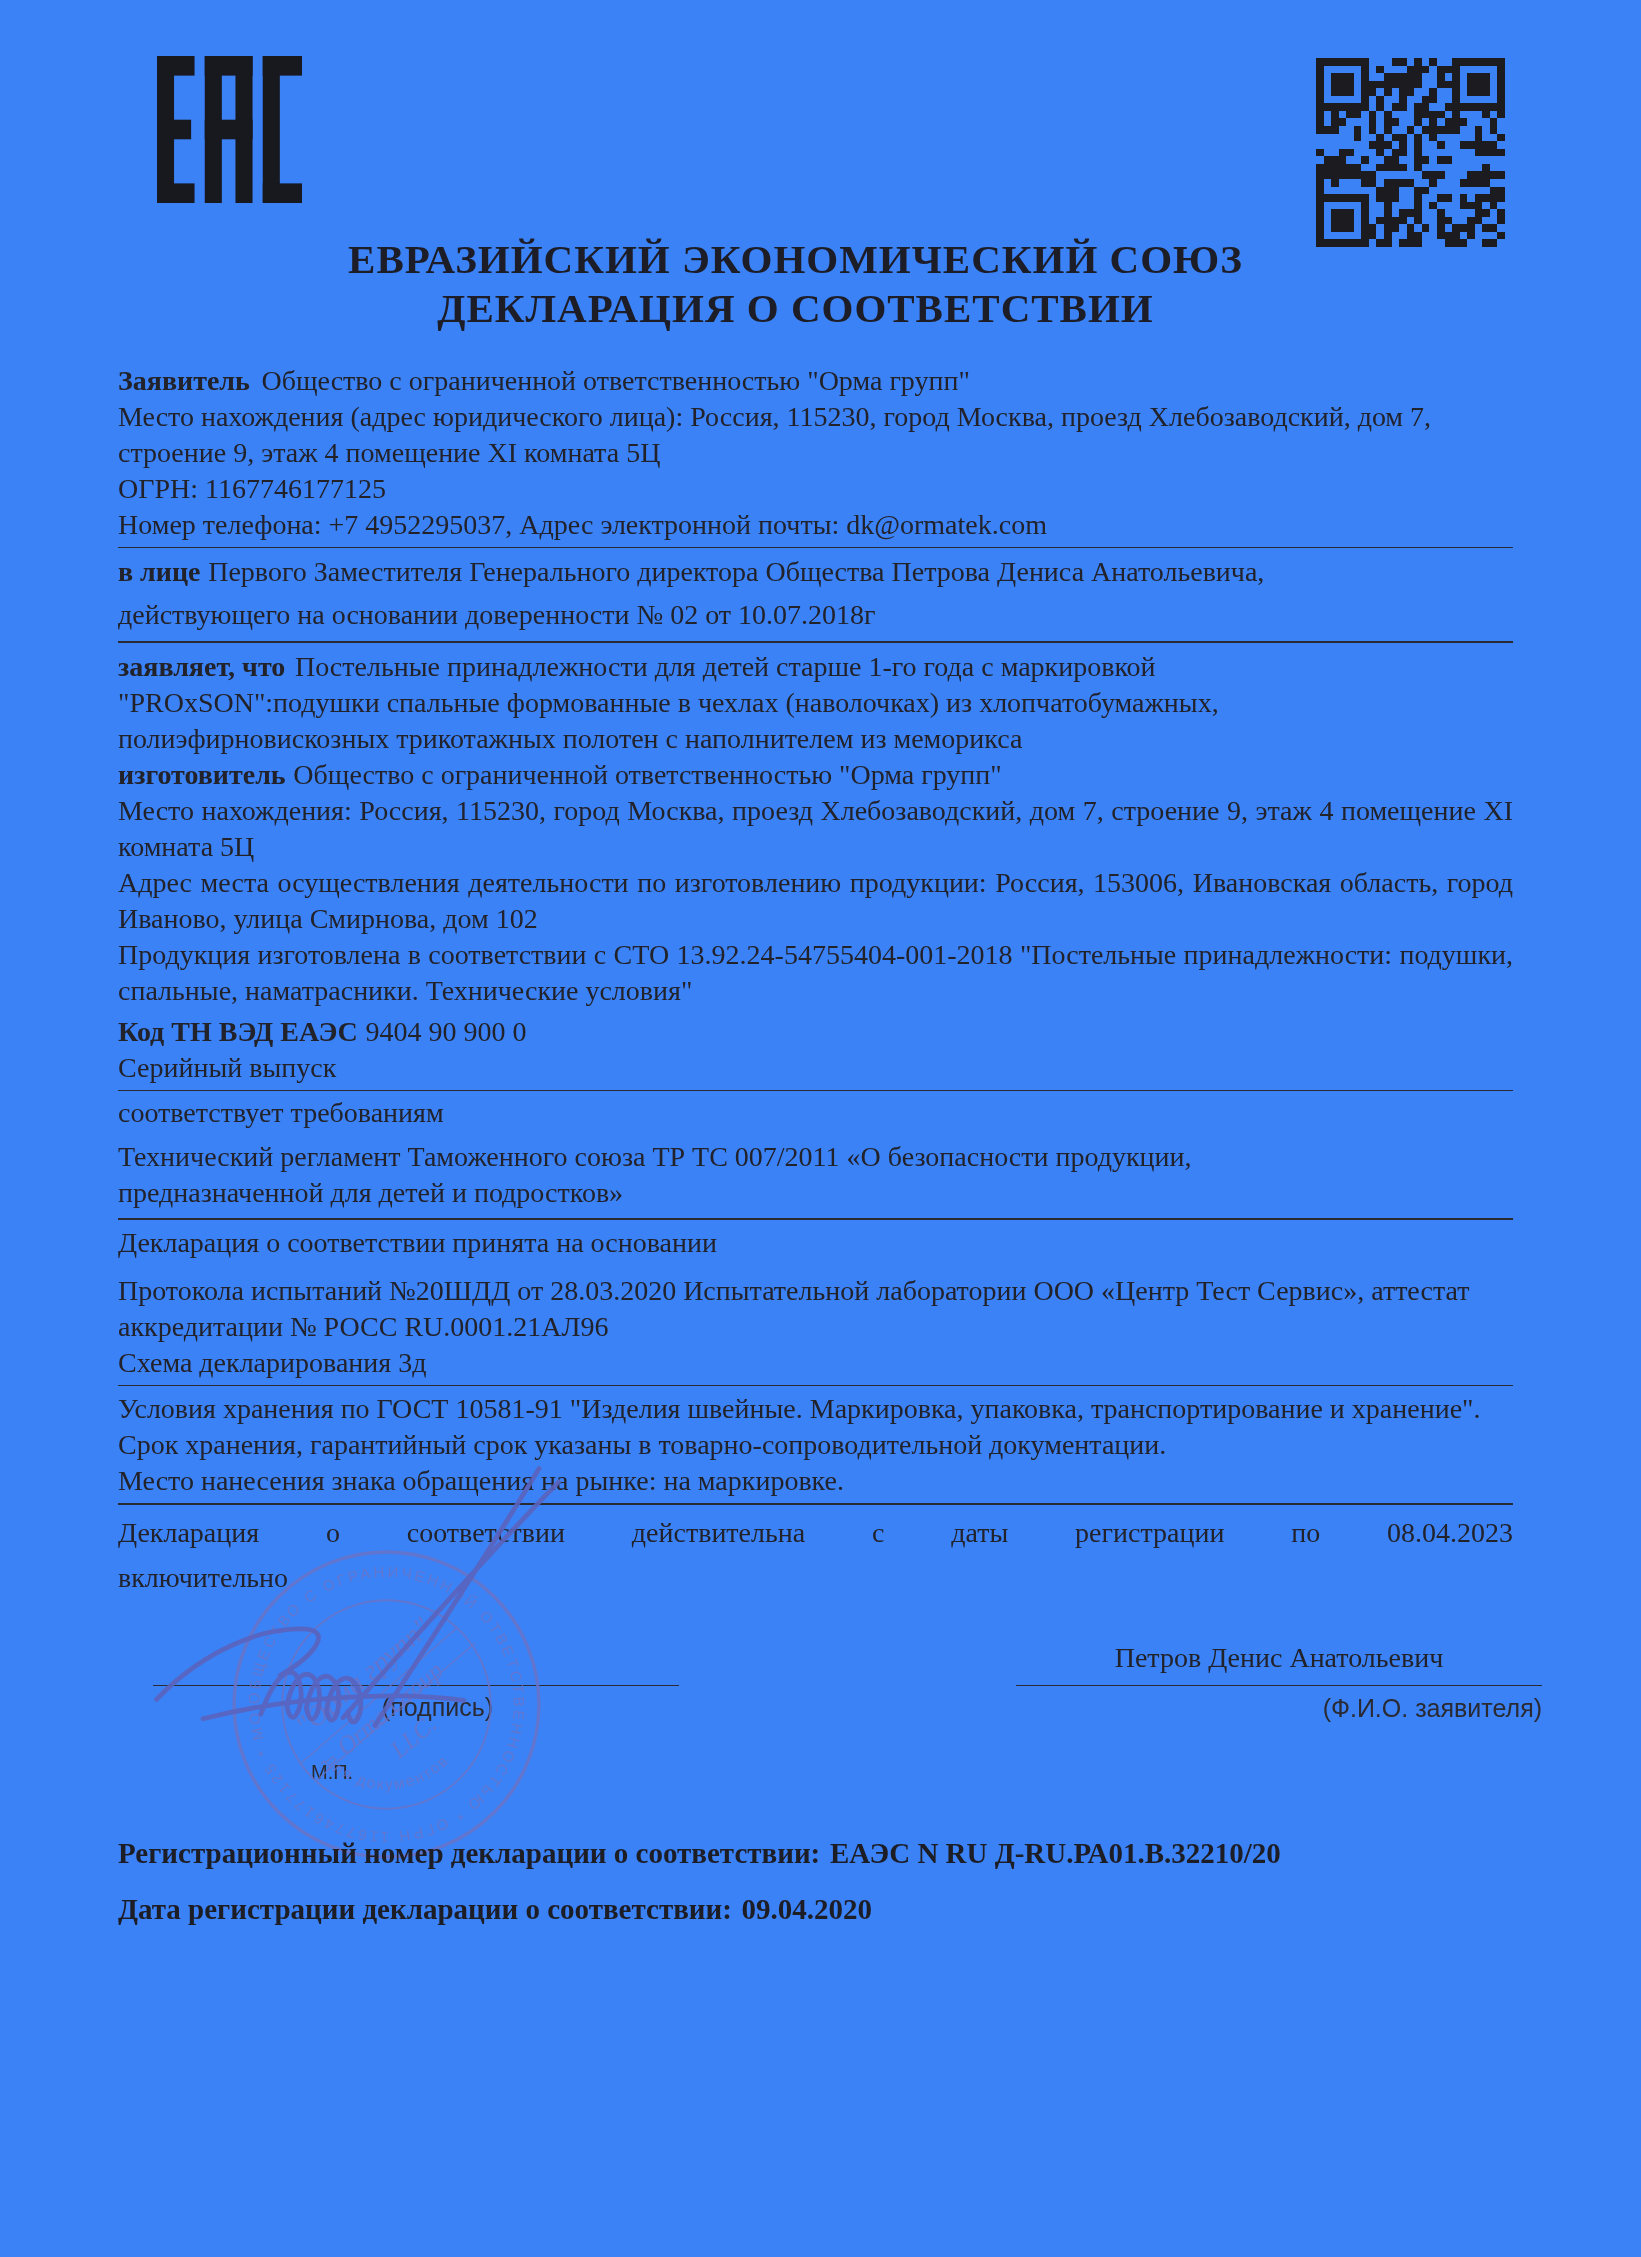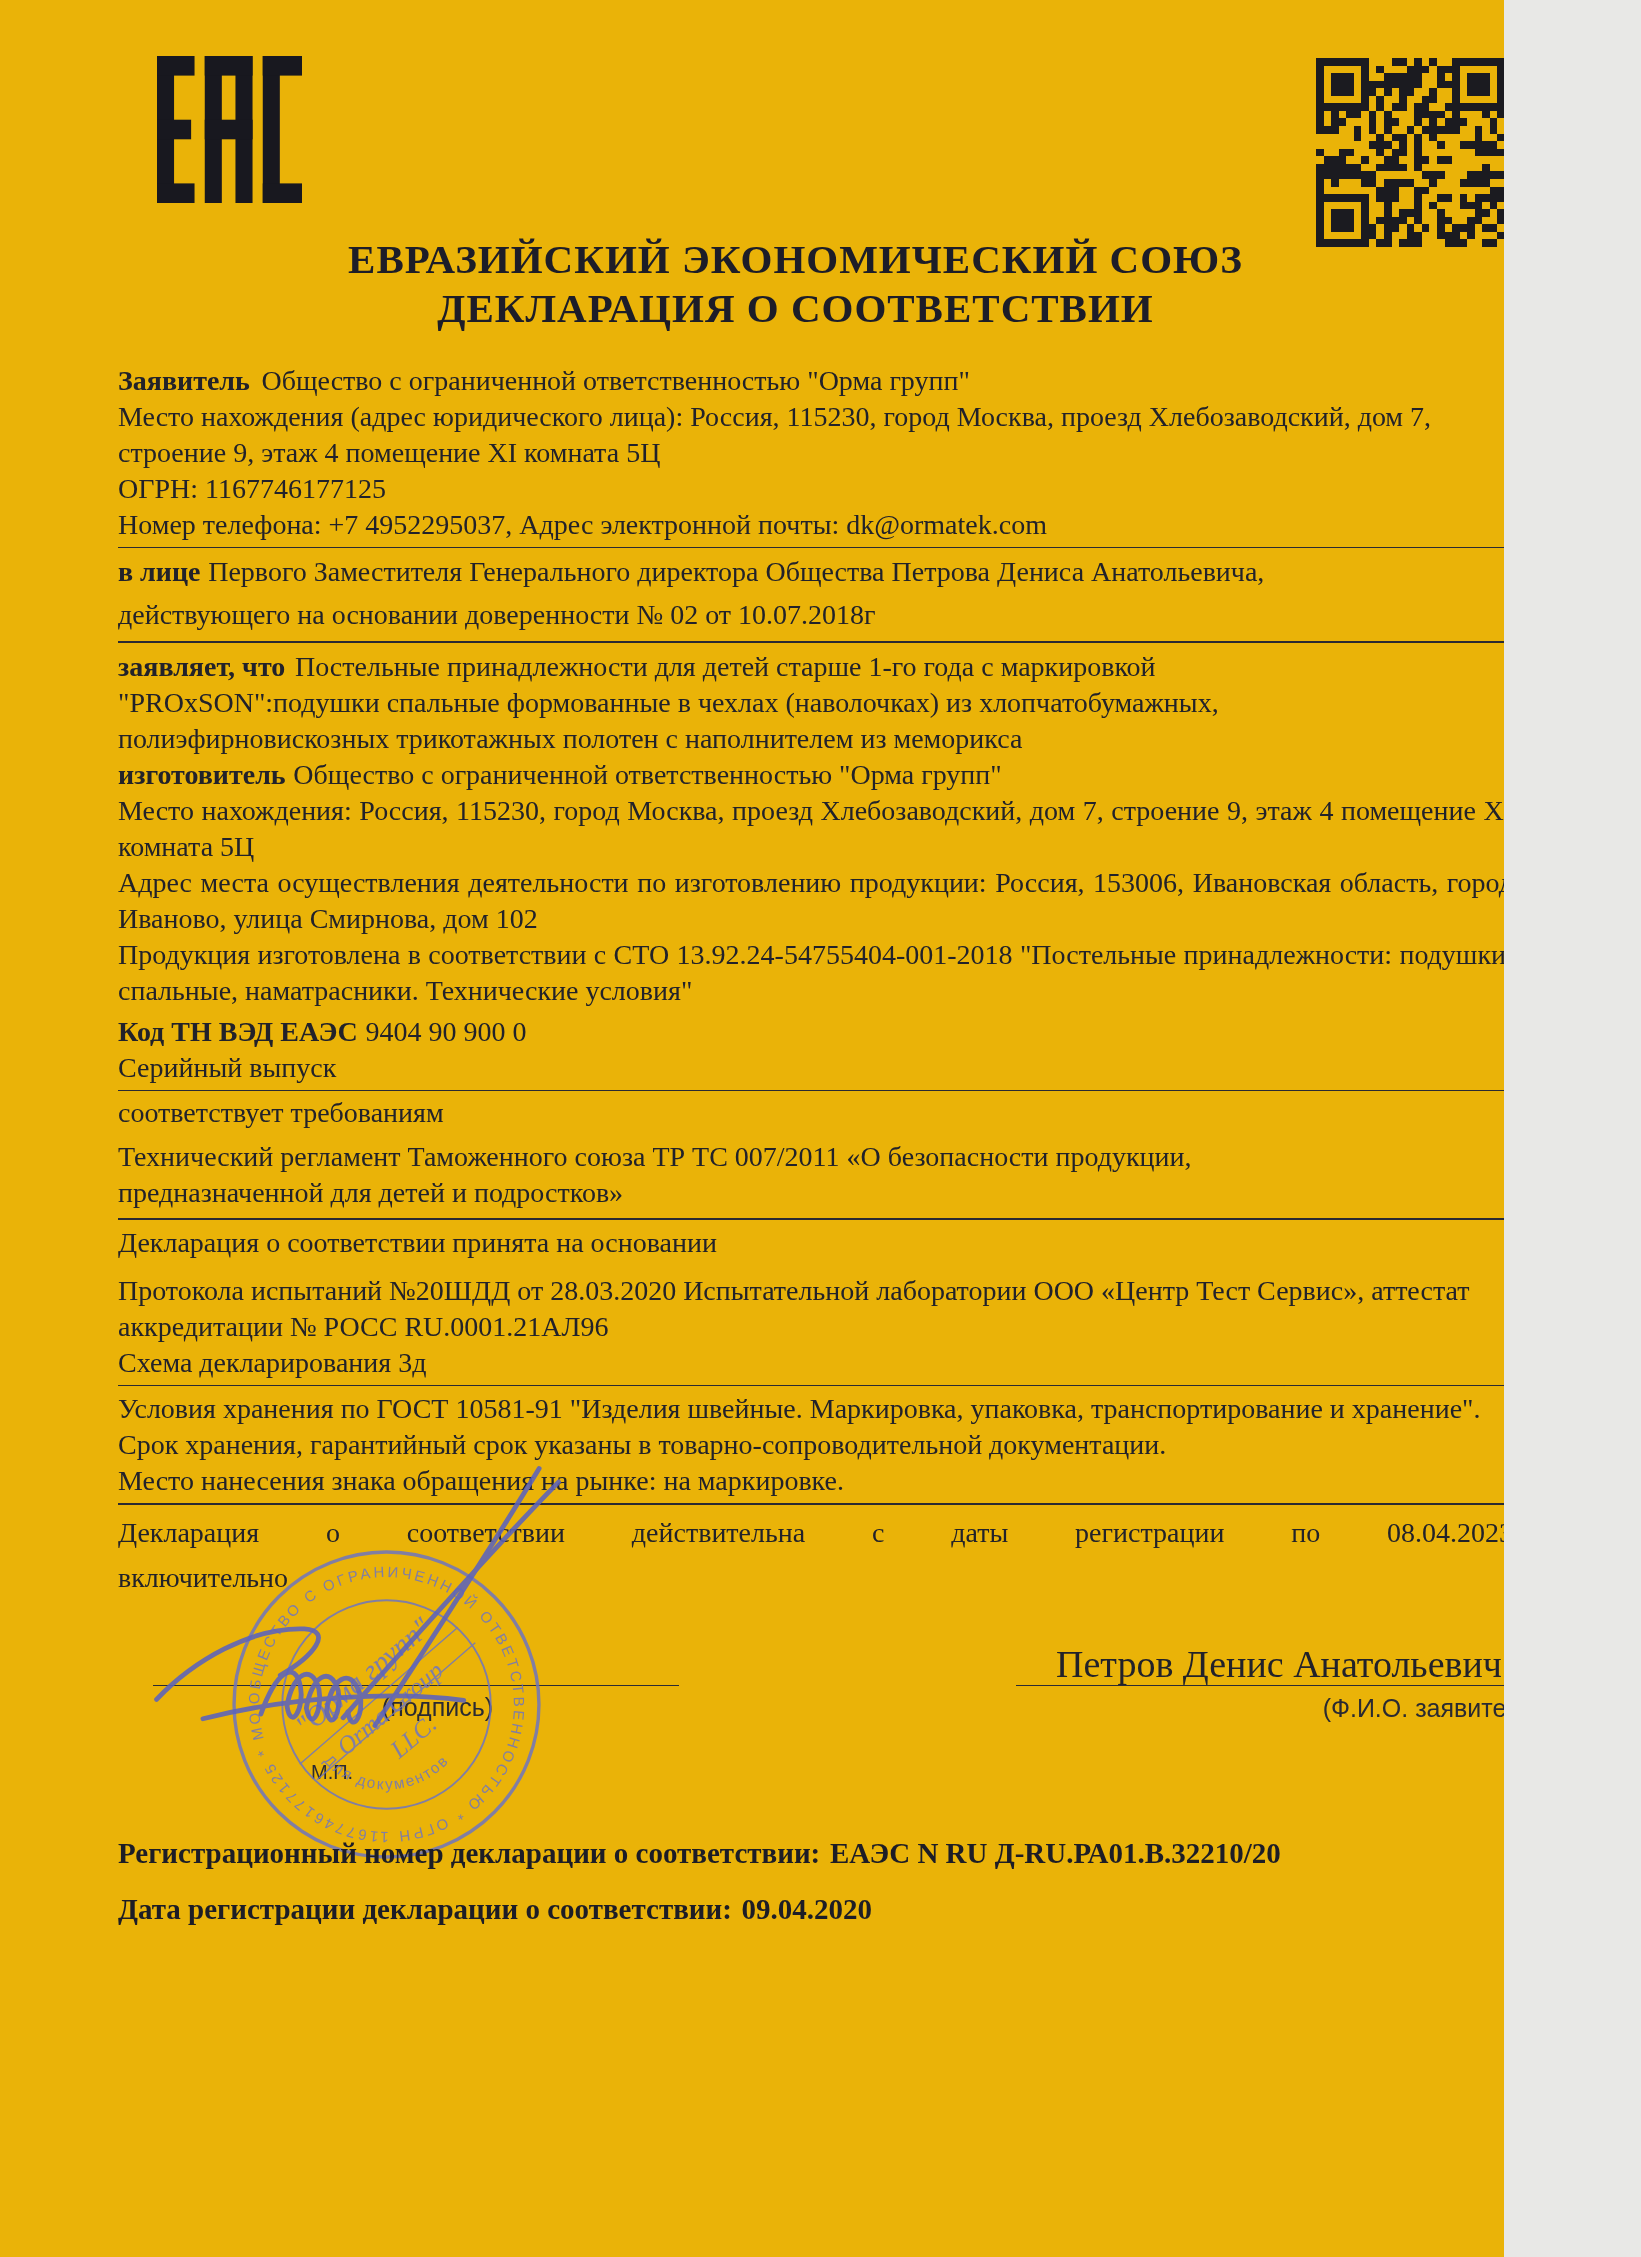--- a/index.html
+++ b/index.html
@@ -1,16 +1,16 @@
 <!DOCTYPE html>
 <html><head>
 <meta charset="utf-8">
 <style>
   html,body{margin:0;padding:0;background:#e8e8e6}
-  .page{position:relative;width:1504px;height:2257px;background:#eab308;
+  .page{position:relative;width:1641px;height:2257px;background:#3b82f6;
         font-family:"Liberation Serif","DejaVu Serif",serif;color:#22222a;overflow:hidden}
 
   
   .eac-logo{position:absolute;left:157px;top:56px}
   .qr{position:absolute;left:1316px;top:58px;width:189px;height:189px;
       display:grid;grid-template-columns:repeat(25,1fr);grid-template-rows:repeat(25,1fr)}
   .qr .q{background:#1b1b20}
   .title{position:absolute;top:235px;left:0;width:1591px;text-align:center;
          font-weight:bold;font-size:41px;line-height:49px;letter-spacing:1px;color:#1d1d28}
 
@@ -21,21 +21,21 @@
   .bold{font-weight:normal}
   .just{text-align:justify}
   .rule{border-top:1.9px solid #2a2a32;margin:3.9px 0 4.8px}
   .rule.thick{border-top-width:2.9px}
   .jlast{text-align:justify;text-align-last:justify}
 
   
   .sigline{position:absolute;border-top:1.9px solid #2b2b33;width:526px}
   .caption{position:absolute;font-family:"Liberation Sans","DejaVu Sans",sans-serif;
            font-size:25px;color:#2a2a32;text-align:right}
-  .fio{position:absolute;font-size:38px;text-align:center}
+  .fio{position:absolute;font-size:28px;text-align:center}
   .mp{position:absolute;font-family:"Liberation Sans","DejaVu Sans",sans-serif;
       font-size:20px;color:#2a2a32}
   .regline{position:absolute;left:118px;font-weight:bold;font-size:29px;white-space:nowrap;color:#1d1d26}
   .regline .lb{margin-right:9.7px}
   .overlay{position:absolute;pointer-events:none}
   .stamp-ring-text{font-size:15.5px;letter-spacing:3px;fill:#6a73c6;font-family:"Liberation Sans",sans-serif}
   .stamp-inner-text{font-size:16px;letter-spacing:2px;fill:#6a73c6;font-family:"Liberation Sans",sans-serif}
   .st-big{font-size:30px;font-style:italic;fill:#6a73c6}
   .st-mid{font-size:26px;font-style:italic;fill:#6a73c6}
 </style>

